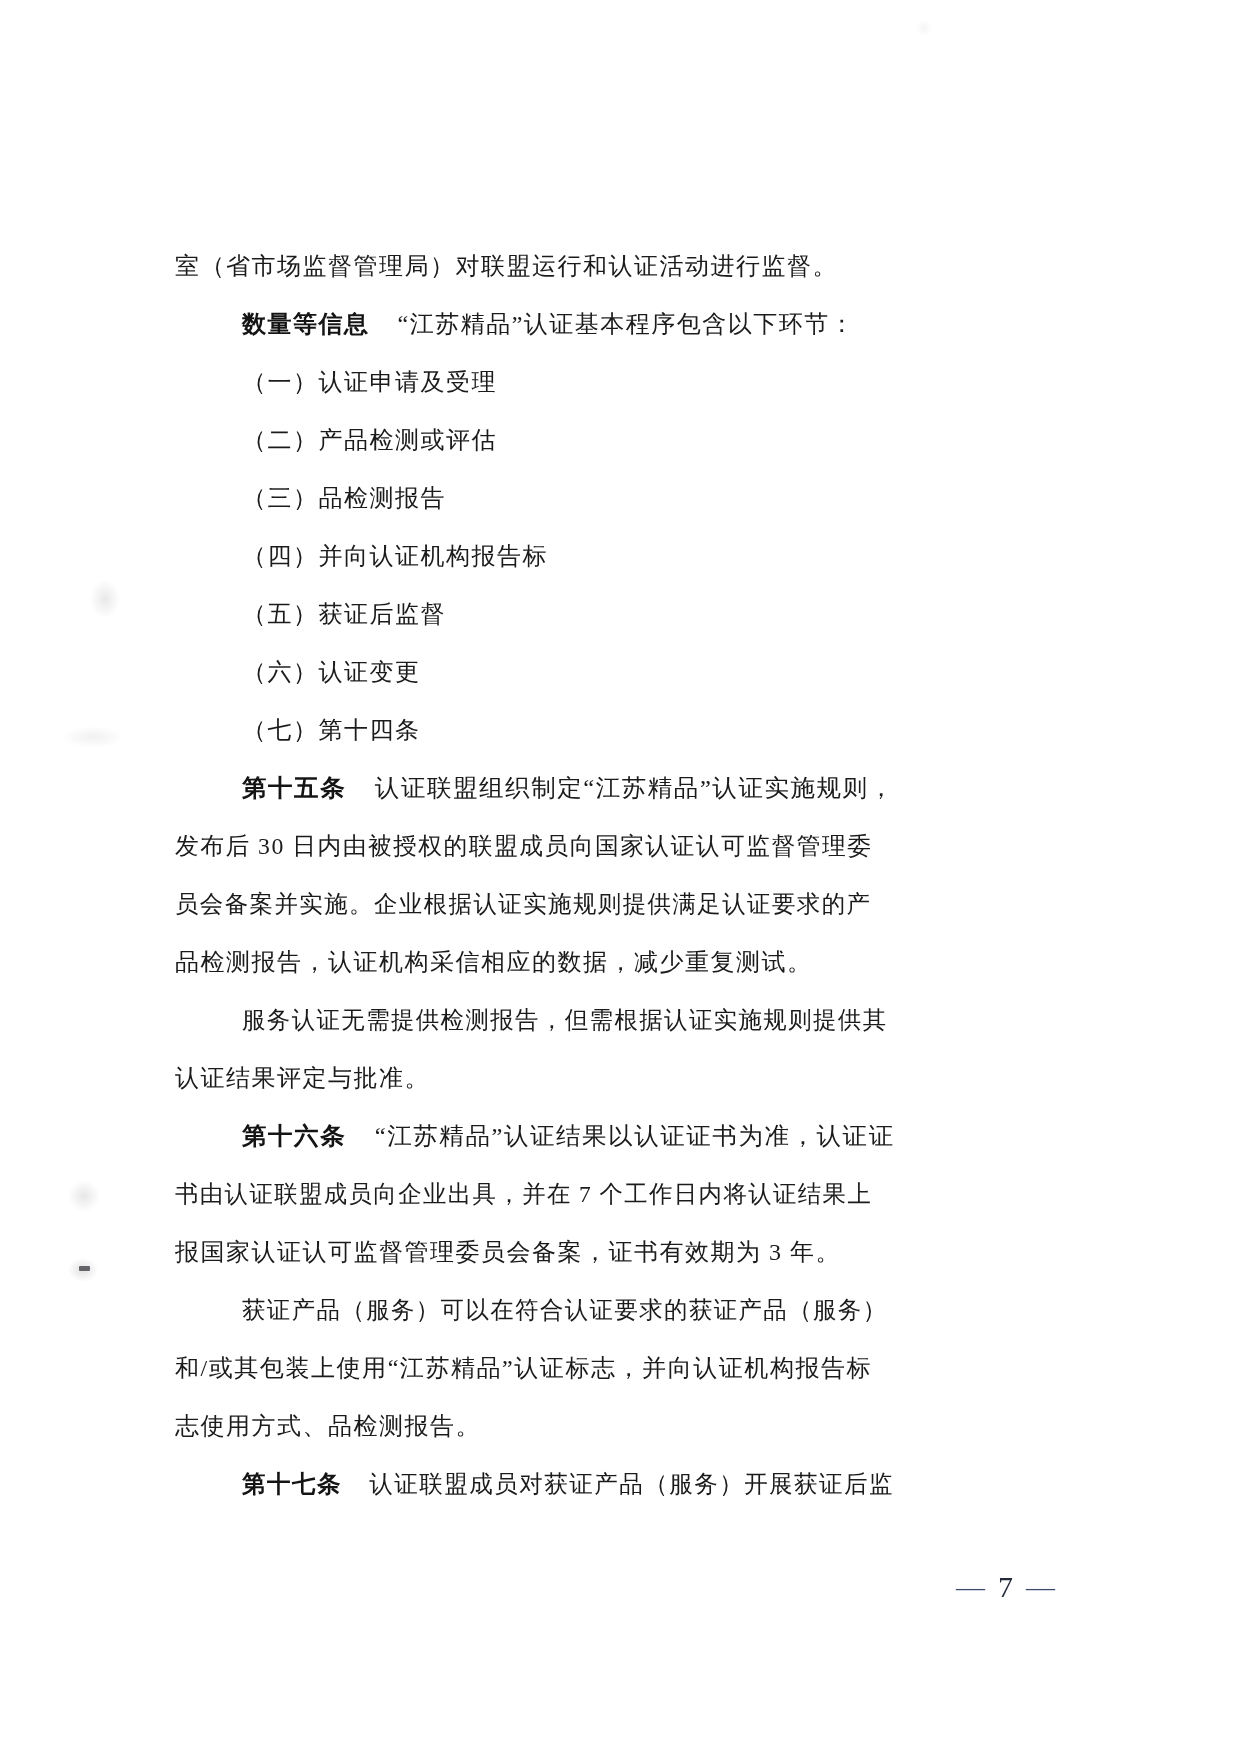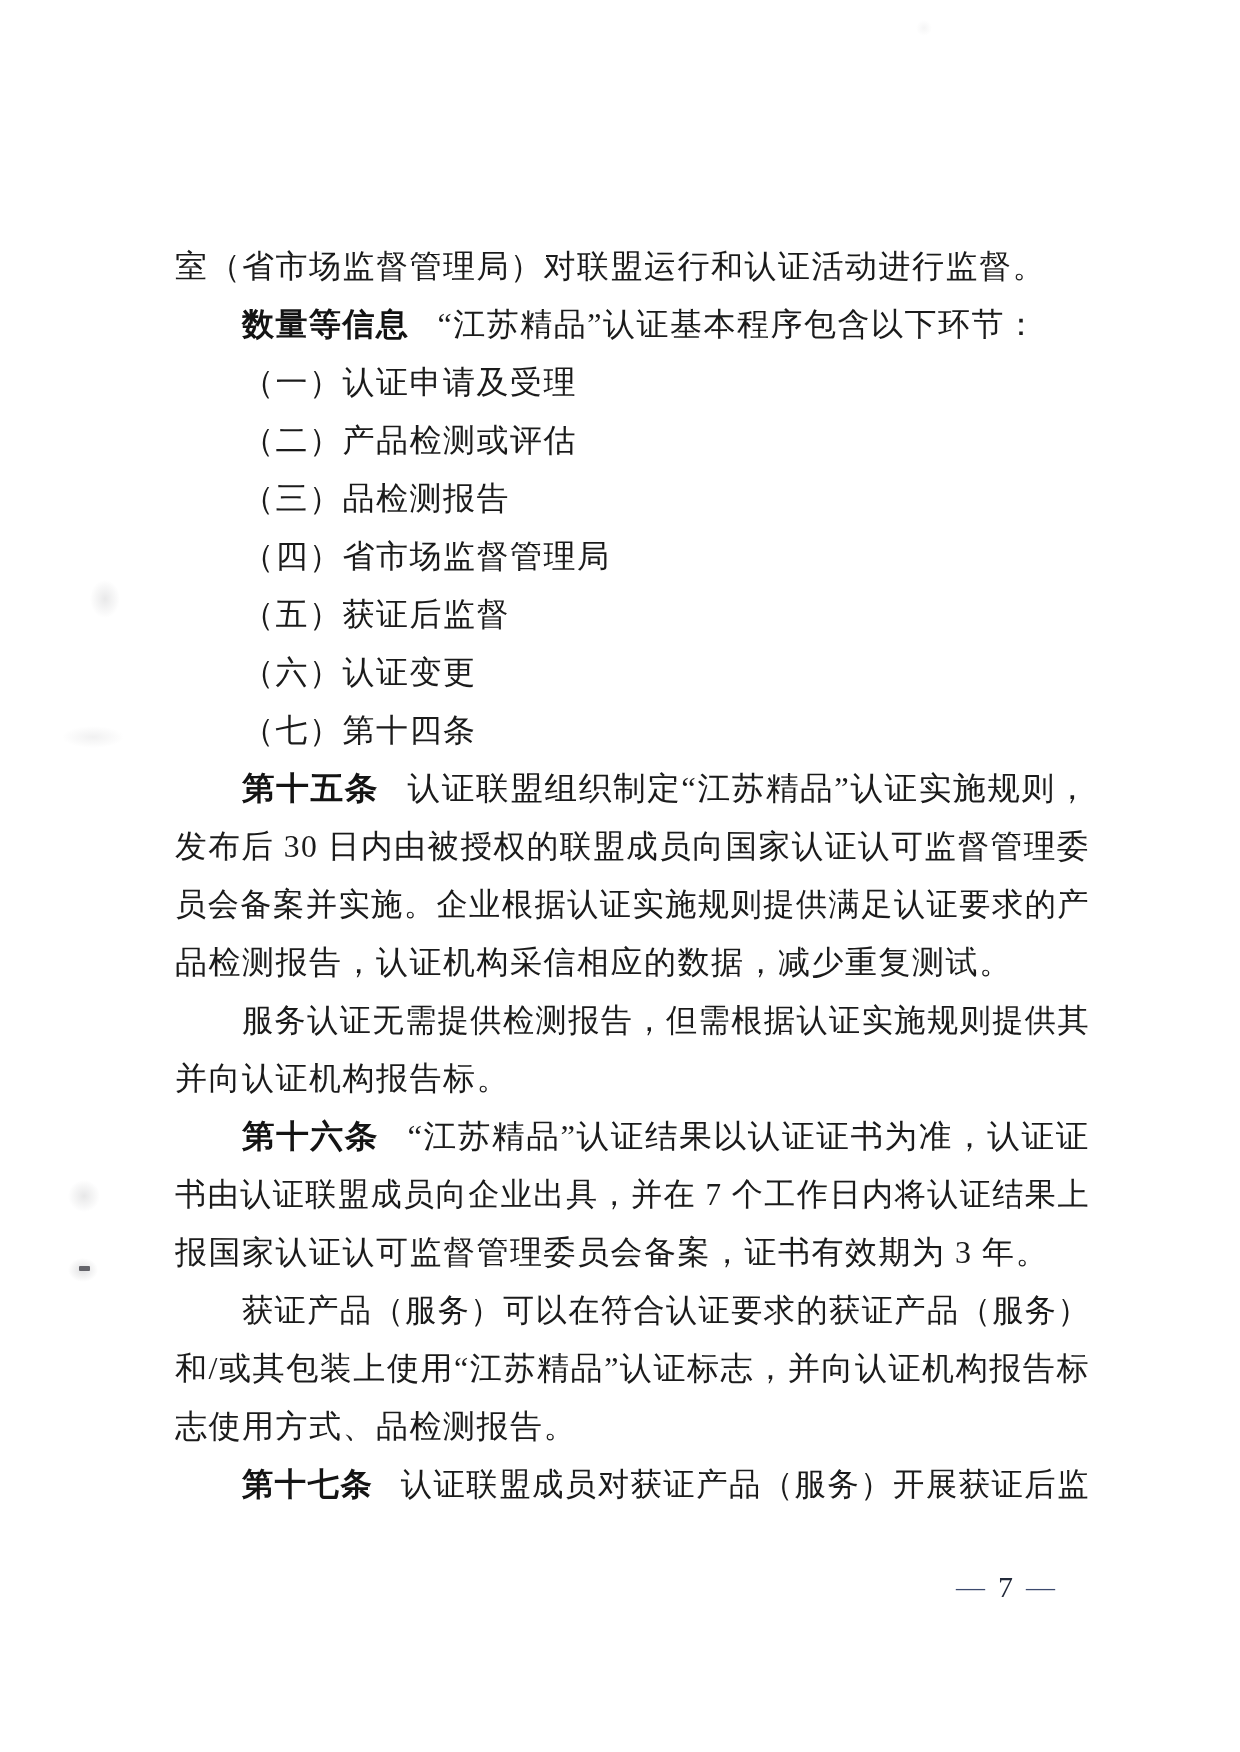--- a/index.html
+++ b/index.html
@@ -3,21 +3,21 @@
 <meta charset="utf-8">
 <style>
   html,body{margin:0;padding:0;}
   body{width:1240px;height:1752px;background:#f4f4f4;}
   .page{
     position:relative;width:1240px;height:1752px;background:#ffffff;overflow:hidden;
     font-family:"Liberation Serif","DejaVu Serif",serif;
   }
   #doc{position:absolute;left:175px;top:237px;width:915px;}
   .line{
-    height:58px;line-height:58px;font-size:32px;letter-spacing:1.5px;
+    height:58px;line-height:58px;font-size:24px;letter-spacing:1.5px;
     color:#1b1b1b;white-space:nowrap;
   }
   .line .inner{display:inline-block;transform-origin:left center;white-space:nowrap;}
   .line.indent .inner{margin-left:67px;}
   .b{font-weight:700;margin-right:28px;color:#141414;}
   .footer{
     position:absolute;left:956px;top:1572px;display:flex;align-items:center;gap:13px;
   }
   .footer .dash{color:#3c4a6e;font-size:29px;line-height:1;transform:scaleY(.85);}
   .footer .num{color:#232a3a;font-size:30px;line-height:1;}
@@ -34,30 +34,30 @@
 <body>
 
 <div class="page">
 
   <div id="doc">
       <div class="line"><span class="inner"><span>室（省市场监督管理局）对联盟运行和认证活动进行监督。</span></span></div>
       <div class="line indent"><span class="inner"><span class="b">数量等信息</span><span>“江苏精品”认证基本程序包含以下环节：</span></span></div>
       <div class="line indent"><span class="inner"><span>（一）认证申请及受理</span></span></div>
       <div class="line indent"><span class="inner"><span>（二）产品检测或评估</span></span></div>
       <div class="line indent"><span class="inner"><span>（三）品检测报告</span></span></div>
-      <div class="line indent"><span class="inner"><span>（四）省市场监督管理局</span></span></div>
+      <div class="line indent"><span class="inner"><span>（四）并向认证机构报告标</span></span></div>
       <div class="line indent"><span class="inner"><span>（五）获证后监督</span></span></div>
       <div class="line indent"><span class="inner"><span>（六）认证变更</span></span></div>
       <div class="line indent"><span class="inner"><span>（七）第十四条</span></span></div>
       <div class="line indent"><span class="inner" style="transform: scaleX(1.0218);"><span class="b">第十五条</span><span>认证联盟组织制定“江苏精品”认证实施规则，</span></span></div>
       <div class="line"><span class="inner" style="transform: scaleX(0.989189);"><span>发布后 30 日内由被授权的联盟成员向国家认证认可监督管理委</span></span></div>
       <div class="line"><span class="inner" style="transform: scaleX(0.97548);"><span>员会备案并实施。企业根据认证实施规则提供满足认证要求的产</span></span></div>
       <div class="line"><span class="inner"><span>品检测报告，认证机构采信相应的数据，减少重复测试。</span></span></div>
       <div class="line indent"><span class="inner" style="transform: scaleX(0.973594);"><span>服务认证无需提供检测报告，但需根据认证实施规则提供其</span></span></div>
-      <div class="line"><span class="inner"><span>并向认证机构报告标。</span></span></div>
+      <div class="line"><span class="inner"><span>认证结果评定与批准。</span></span></div>
       <div class="line indent"><span class="inner" style="transform: scaleX(1.0218);"><span class="b">第十六条</span><span>“江苏精品”认证结果以认证证书为准，认证证</span></span></div>
       <div class="line"><span class="inner" style="transform: scaleX(0.97237);"><span>书由认证联盟成员向企业出具，并在 7 个工作日内将认证结果上</span></span></div>
       <div class="line"><span class="inner"><span>报国家认证认可监督管理委员会备案，证书有效期为 3 年。</span></span></div>
       <div class="line indent"><span class="inner" style="transform: scaleX(0.973594);"><span>获证产品（服务）可以在符合认证要求的获证产品（服务）</span></span></div>
       <div class="line"><span class="inner" style="transform: scaleX(1.00241);"><span>和/或其包装上使用“江苏精品”认证标志，并向认证机构报告标</span></span></div>
       <div class="line"><span class="inner"><span>志使用方式、品检测报告。</span></span></div>
       <div class="line indent"><span class="inner" style="transform: scaleX(0.97978);"><span class="b">第十七条</span><span>认证联盟成员对获证产品（服务）开展获证后监</span></span></div>
     </div>
 
   <div class="footer">

